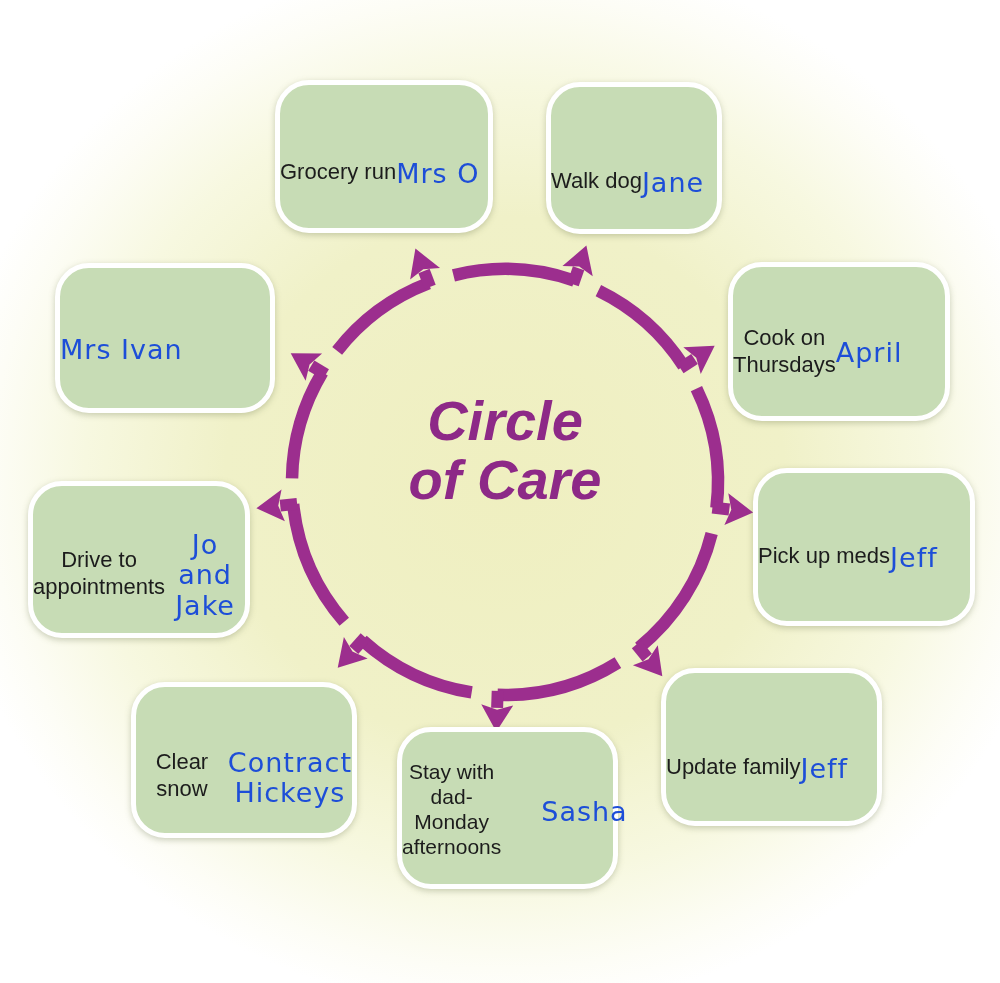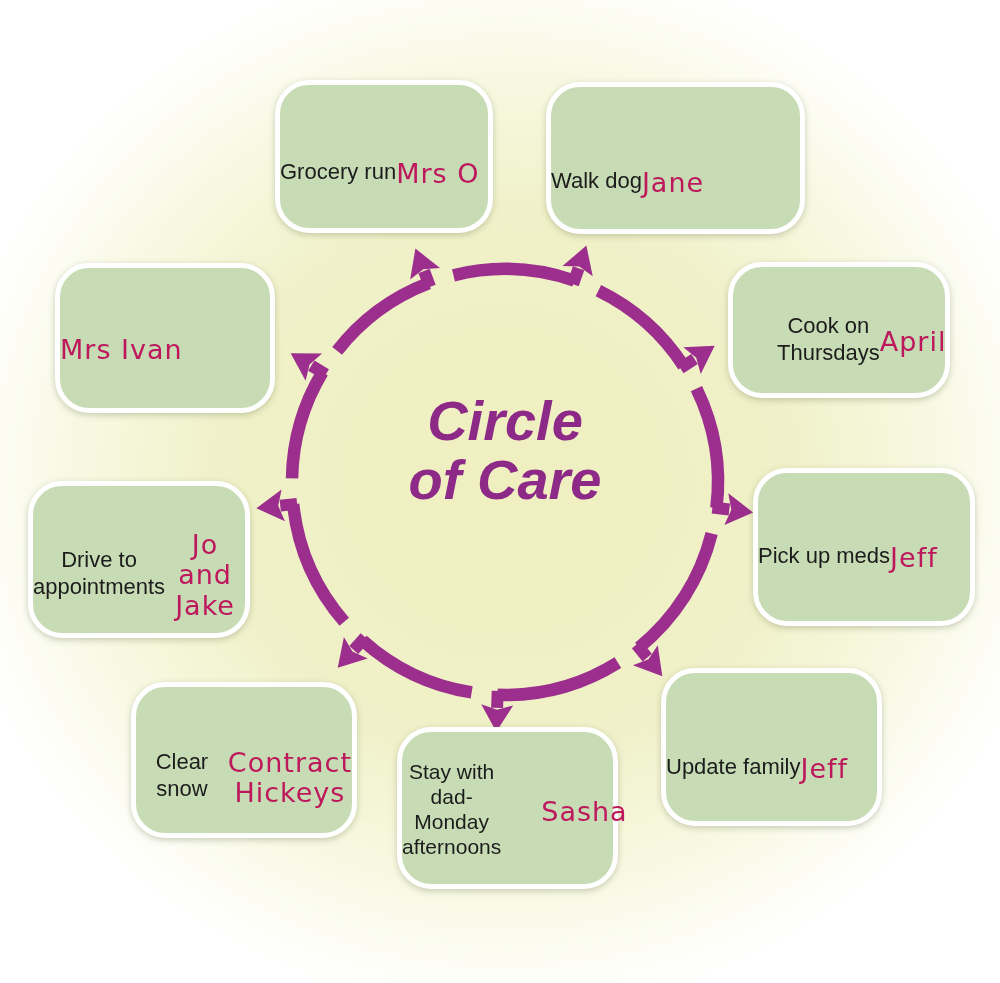--- a/index.html
+++ b/index.html
@@ -34,29 +34,29 @@
   }
   .task{
     font-family:"Liberation Sans", sans-serif;
     font-size:22px;line-height:1.22;
     color:#1c1c1c;
     white-space:pre-line;
   }
   .name{
     font-family:"DejaVu Sans", sans-serif;
     font-size:27px;line-height:1.12;
-    color:#be185d;
+    color:#1d4ed8;
     letter-spacing:1px;
     margin-top:4px;
     white-space:pre-line;
   }
   
   .card-1{left:275px;top:80px; width:218px;height:153px;padding-top:32px;}
-  .card-2{left:546px;top:82px; width:259px;height:152px;padding-top:47px;}
-  .card-3{left:728px;top:262px;width:222px;height:136px;padding-top:20px;padding-left:44px;}
+  .card-2{left:546px;top:82px; width:176px;height:152px;padding-top:47px;}
+  .card-3{left:728px;top:262px;width:222px;height:159px;padding-top:20px;}
   .card-4{left:753px;top:468px;width:222px;height:158px;padding-top:18px;}
   .card-5{left:661px;top:668px;width:221px;height:158px;padding-top:40px;}
   .card-6{left:397px;top:727px;width:221px;height:162px;padding-top:4px;gap:40px;}
   .card-6 .task{font-size:21px;line-height:1.18;}
   .card-7{left:131px;top:682px;width:226px;height:156px;padding-top:32px;}
   .card-8{left:28px; top:481px;width:222px;height:157px;padding-top:28px;}
   .card-9{left:55px; top:263px;width:220px;height:150px;padding-top:20px;}
 </style>
 </head>
 <body>

